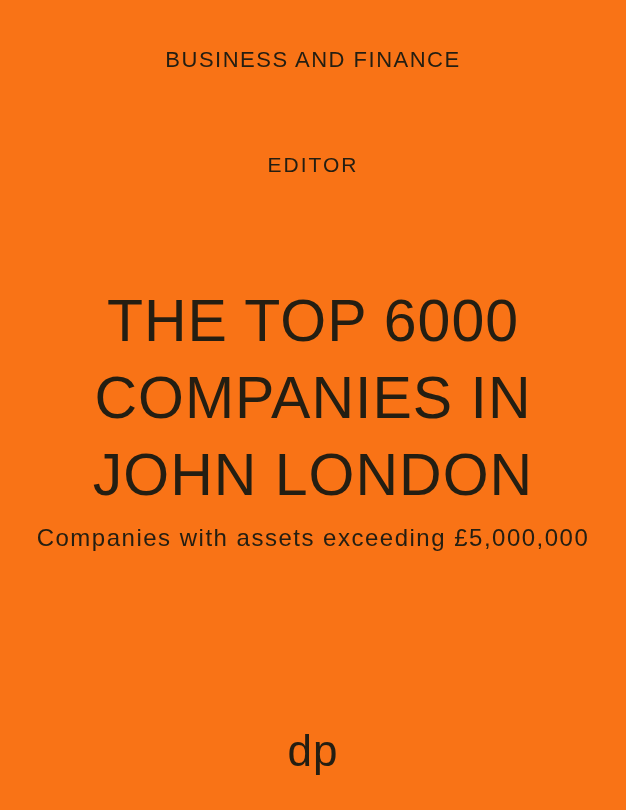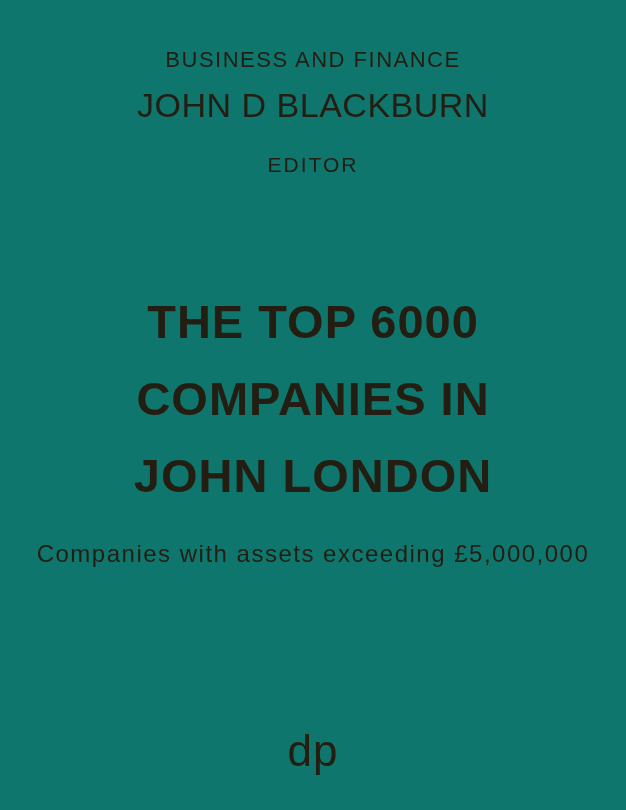--- a/index.html
+++ b/index.html
@@ -4,21 +4,21 @@
 <style>
   html, body {
     margin: 0;
     padding: 0;
     background: #cdb369;
   }
   .cover {
     position: relative;
     width: 626px;
     height: 810px;
-    background: #0f766e;
+    background: #f97316;
     font-family: "Liberation Sans", sans-serif;
     color: #241e12;
     overflow: hidden;
   }
   .centered {
     position: absolute;
     left: 0;
     width: 100%;
     text-align: center;
     white-space: nowrap;
@@ -43,46 +43,45 @@
     margin-top: 18px;
   }
   .title-block {
     position: absolute;
     top: 283px;
     left: 0;
     width: 100%;
     text-align: center;
   }
   .title-line {
-    font-size: 47px;
+    font-size: 59px;
     line-height: 77px;
     letter-spacing: 1px;
-    font-weight: 700;
+    font-weight: 400;
     white-space: nowrap;
   }
   .subtitle {
-    top: 540px;
+    top: 524px;
     font-size: 24px;
     letter-spacing: 1.5px;
     font-weight: 400;
   }
   .publisher {
     top: 726px;
     font-size: 44px;
     font-weight: 400;
     letter-spacing: 1px;
   }
 </style>
 </head>
 <body>
 
 <div class="cover">
   <div class="centered category">BUSINESS AND FINANCE</div>
 
-  <div class="centered author">JOHN D BLACKBURN</div>
 
   <div class="centered role">EDITOR</div>
 
   <div class="title-block">
     <div class="title-line">THE TOP 6000</div>
     <div class="title-line">COMPANIES IN</div>
     <div class="title-line">JOHN LONDON</div>
   </div>
 
   <div class="centered subtitle">Companies with assets exceeding £5,000,000</div>

